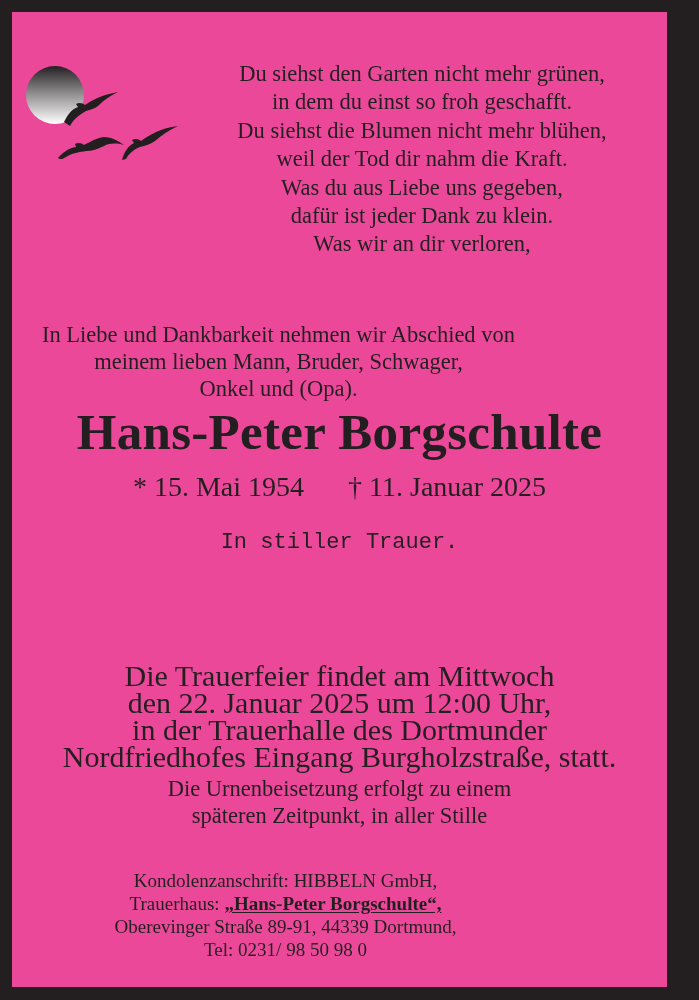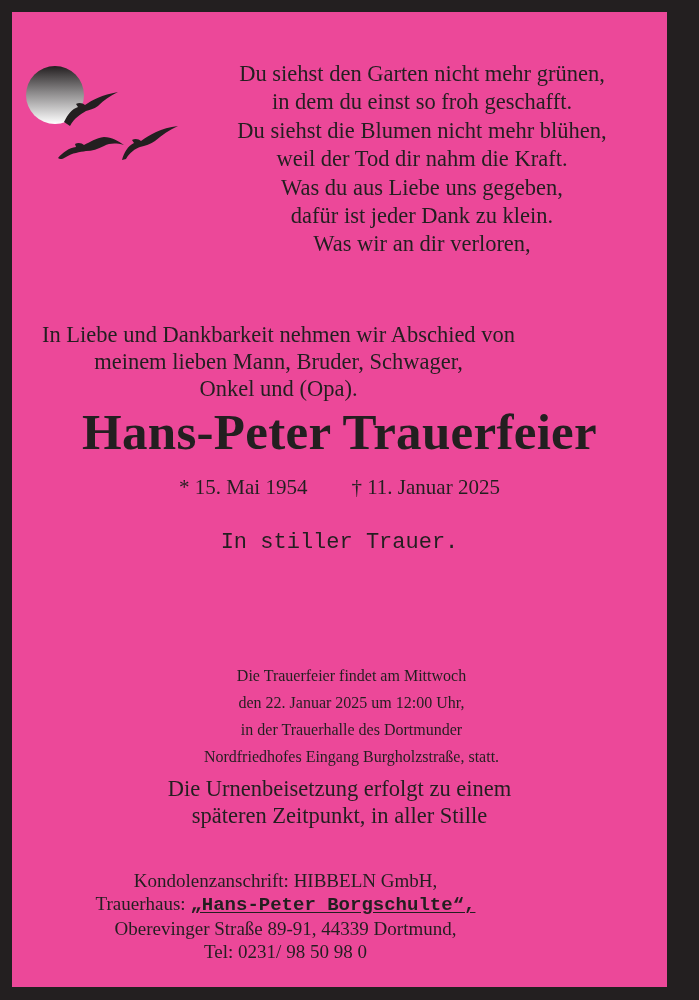--- a/index.html
+++ b/index.html
@@ -35,53 +35,52 @@
     }
     .name {
       left: 0; width: 655px; top: 392px;
       font-family: "Liberation Serif", serif;
       font-weight: bold; font-size: 51px; line-height: 56px;
       letter-spacing: 0.3px;
     }
     .dates {
       left: 0; width: 655px; top: 462px;
       font-family: "Liberation Serif", serif;
-      font-size: 21px; line-height: 26px;
+      font-size: 28px; line-height: 26px;
     }
     .dates .gap { display: inline-block; width: 44px; }
     .mourning {
       left: 0; width: 655px; top: 518px;
       font-family: Liberation Mono, monospace;
       font-size: 22px; line-height: 26px;
     }
     .mourners {
       left: 0; width: 655px; top: 552px;
       font-family: "Liberation Serif", serif;
       font-weight: bold; font-size: 22px; line-height: 25px;
     }
     .ceremony {
       left: 0; width: 655px; top: 650px;
       font-family: "Liberation Serif", serif;
-      font-size: 16px; line-height: 27px; margin-left: 12px;
+      font-size: 30px; line-height: 27px;
     }
     .urn {
       left: 0; width: 655px; top: 763px;
       font-family: "Liberation Serif", serif;
       font-size: 22.5px; line-height: 27px;
     }
     .contact {
       left: 0; width: 547px; top: 857px;
       font-family: "Liberation Serif", serif;
       font-size: 19px; line-height: 23px;
     }
     .contact .house {
       font-weight: bold;
       text-decoration: underline;
       text-underline-offset: 2px;
-      font-family: Liberation Mono, monospace;
     }
   </style>
 </head>
 <body>
 
 <div class="card">
 
   <svg class="abs art" viewBox="0 0 170 110" width="170" height="110">
     <defs>
       <linearGradient id="moonGrad" x1="0" y1="0" x2="0" y2="1">
@@ -108,21 +107,21 @@
     <span class="line">dafür ist jeder Dank zu klein.</span>
     <span class="line">Was wir an dir verloren,</span>
   </div>
 
   <div class="abs intro center">
     <span class="line">In Liebe und Dankbarkeit nehmen wir Abschied von</span>
     <span class="line">meinem lieben Mann, Bruder, Schwager,</span>
     <span class="line">Onkel und (Opa).</span>
   </div>
 
-  <div class="abs name center">Hans-Peter Trauerfeier</div>
+  <div class="abs name center">Hans-Peter Borgschulte</div>
 
   <div class="abs dates center">
     <span>* 15. Mai 1954</span><span class="gap"></span><span>† 11. Januar 2025</span>
   </div>
 
   <div class="abs mourning center">In stiller Trauer.</div>
 
   <div class="abs ceremony center">
     <span class="line">Die Trauerfeier findet am Mittwoch</span>
     <span class="line">den 22. Januar 2025 um 12:00 Uhr,</span>

